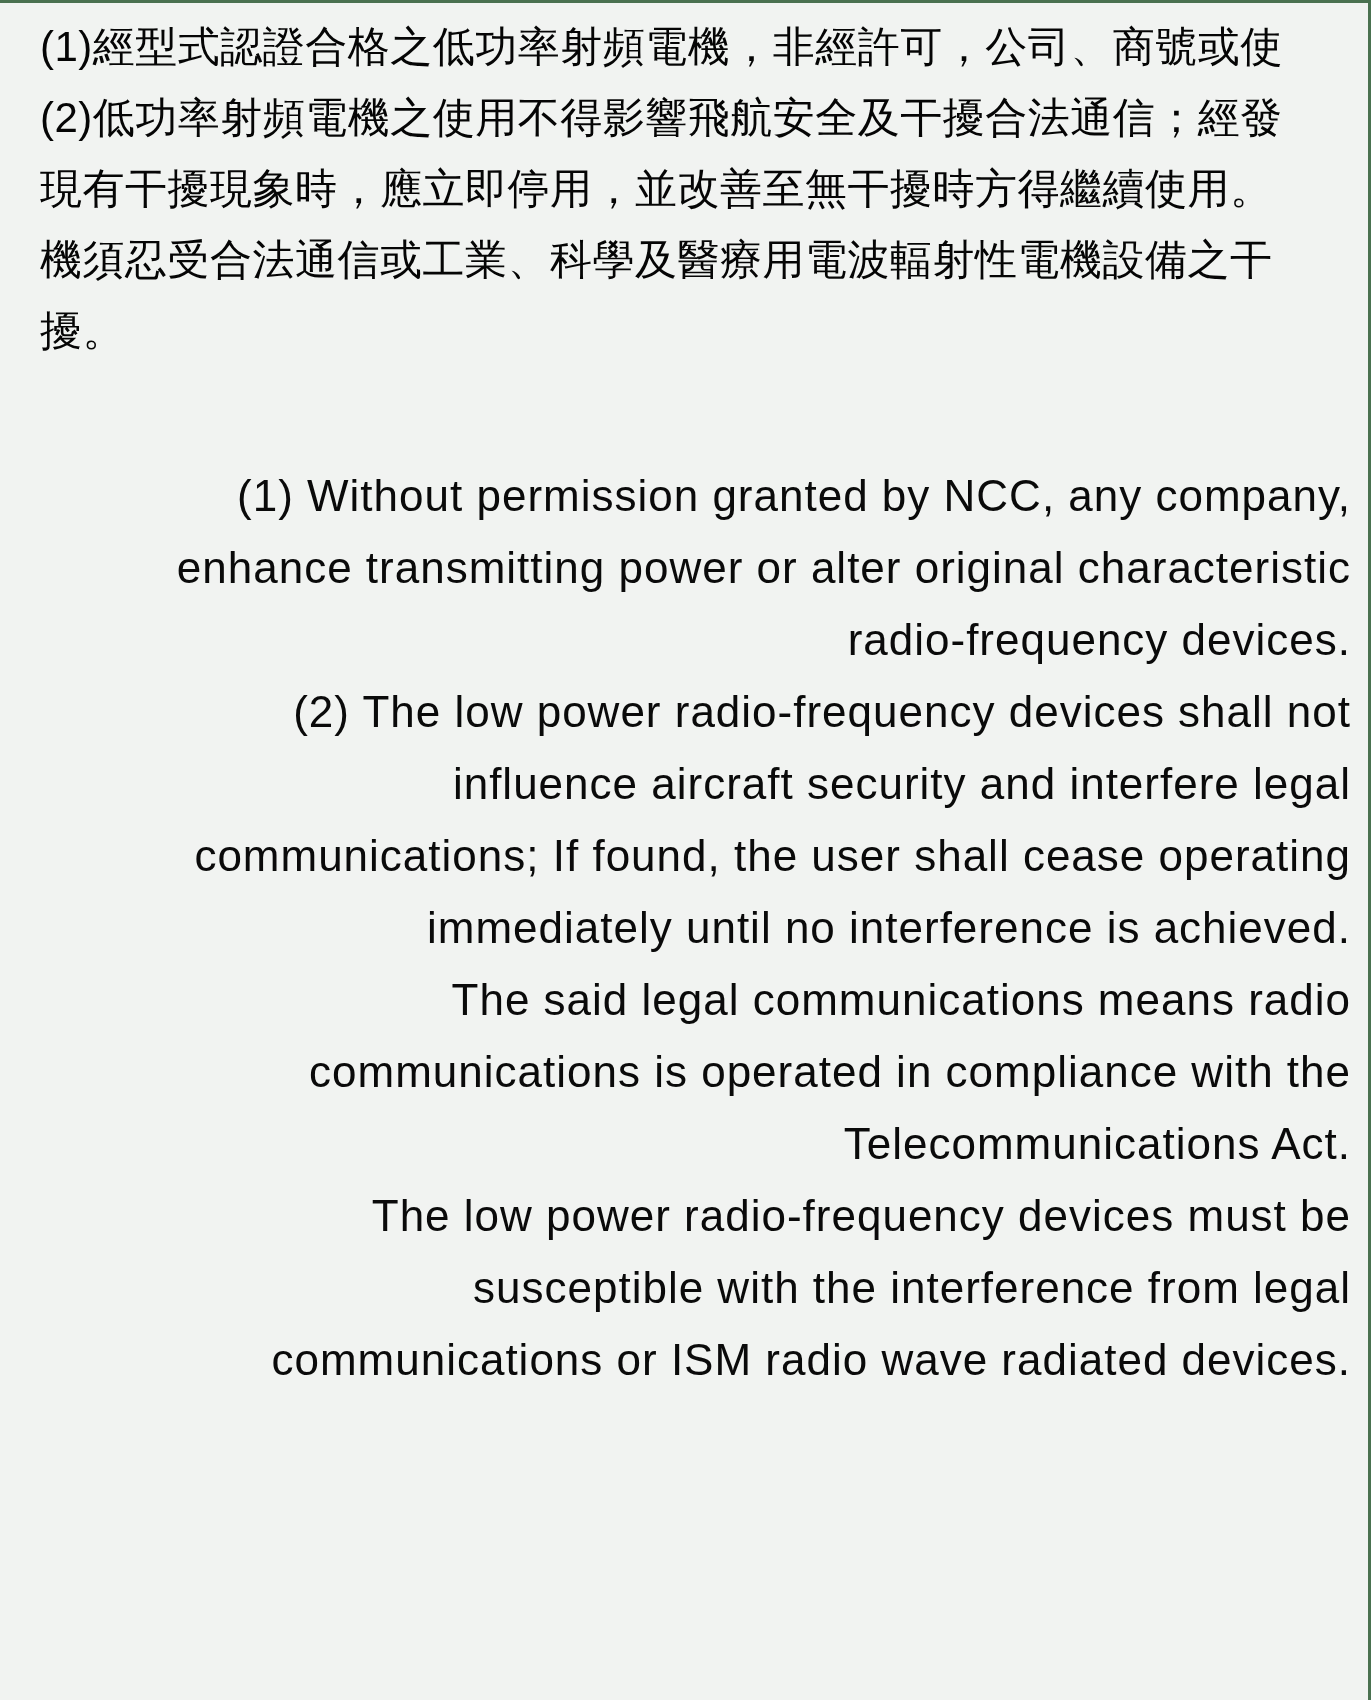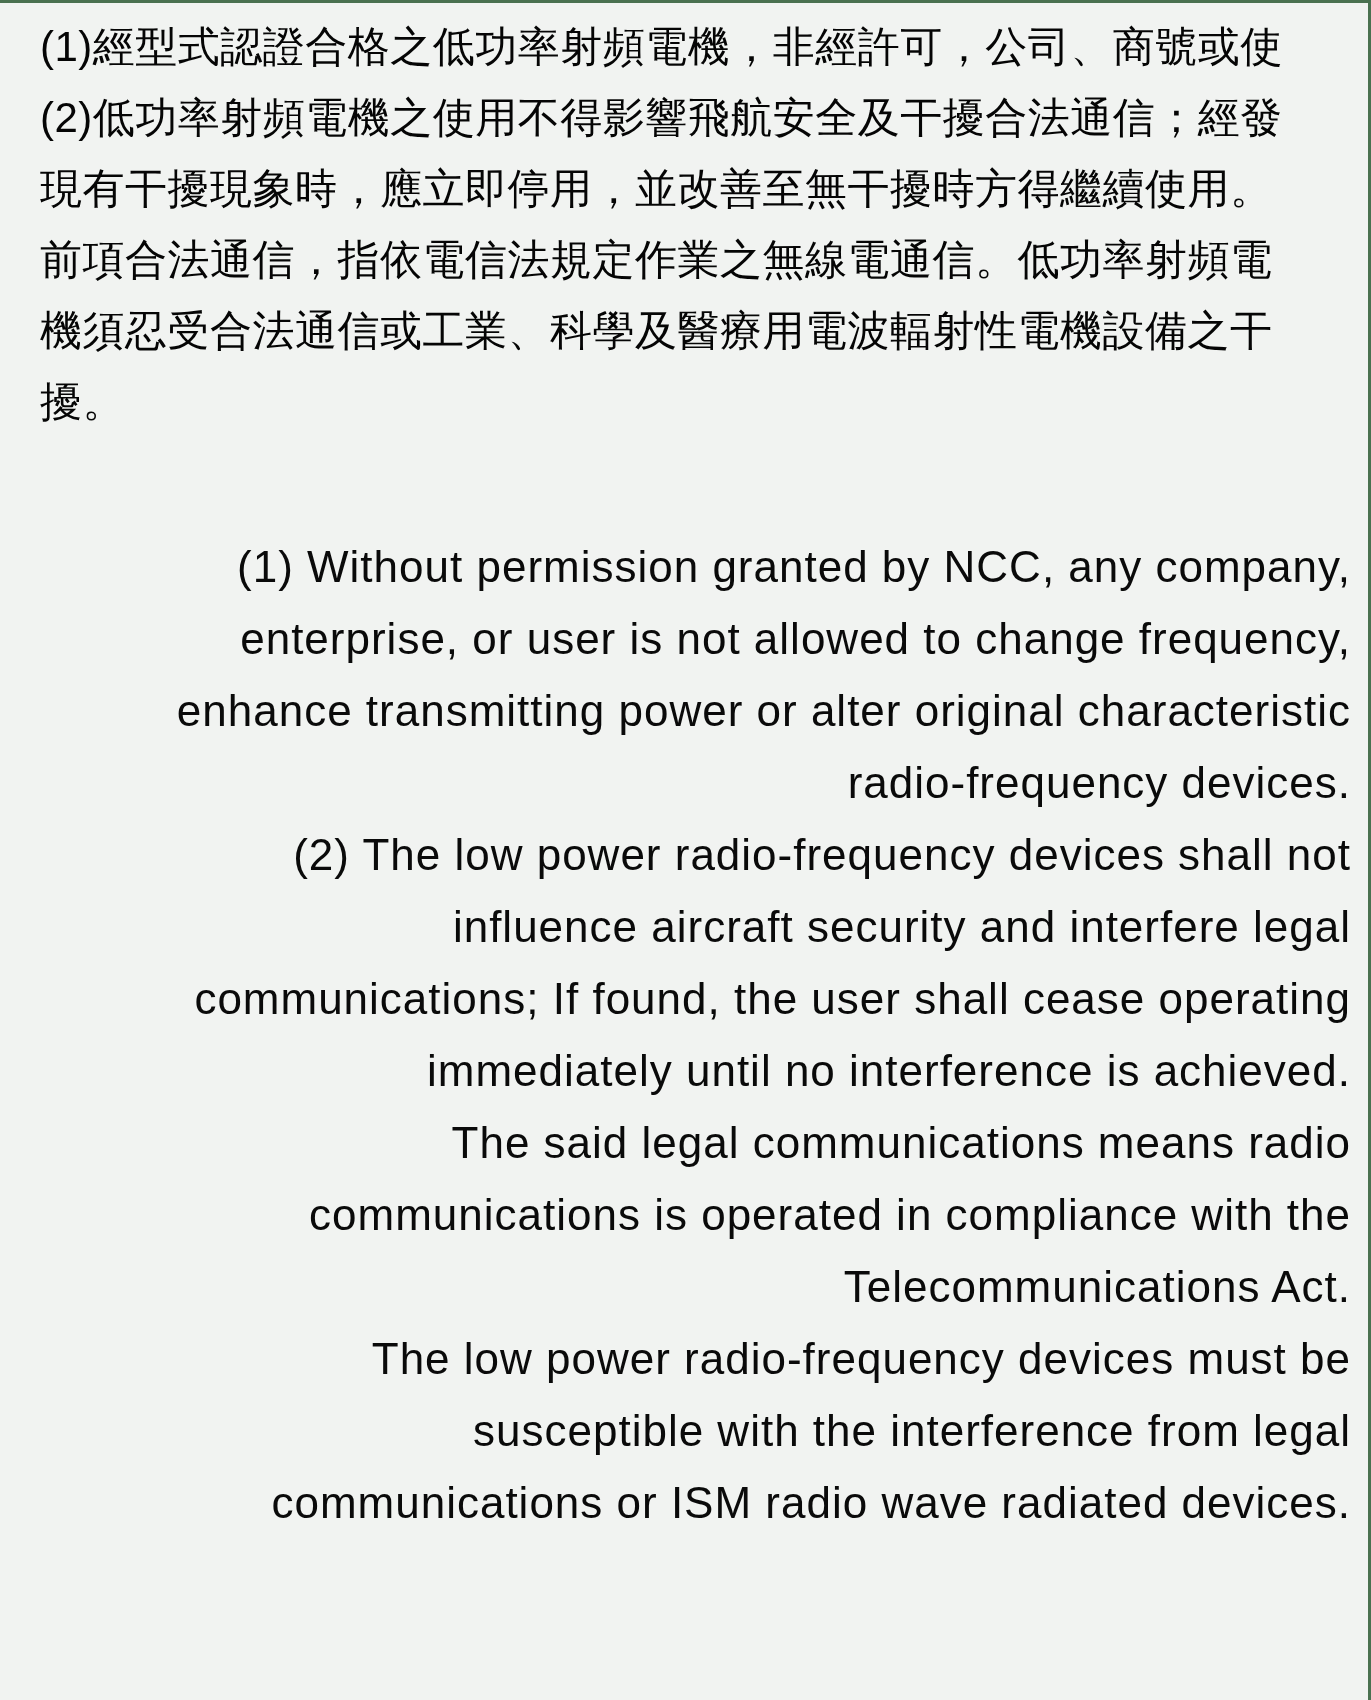--- a/index.html
+++ b/index.html
@@ -63,28 +63,26 @@
 <div class="page" style="background: rgb(241, 243, 241);">
   <div class="edge-top" style="background: rgb(74, 113, 80);"></div>
   <div class="edge-right" style="background: rgb(74, 113, 80);"></div>
 
   <div class="content">
 
     <div class="cn-block">
       <div class="text-line">(1)經型式認證合格之低功率射頻電機，非經許可，公司、商號或使</div>
       <div class="text-line">(2)低功率射頻電機之使用不得影響飛航安全及干擾合法通信；經發</div>
       <div class="text-line">現有干擾現象時，應立即停用，並改善至無干擾時方得繼續使用。</div>
-      <div class="text-line">前項合法通信，指依電信法規定作業之無線電通信。低功率射頻電</div>
       <div class="text-line">機須忍受合法通信或工業、科學及醫療用電波輻射性電機設備之干</div>
       <div class="text-line">擾。</div>
     </div>
 
     <div class="en-block">
       <div class="text-line">(1) Without permission granted by NCC, any company,</div>
-      <div class="text-line">enterprise, or user is not allowed to change frequency,</div>
       <div class="text-line">enhance transmitting power or alter original characteristic</div>
       <div class="text-line">radio-frequency devices.</div>
       <div class="text-line">(2) The low power radio-frequency devices shall not</div>
       <div class="text-line">influence aircraft security and interfere legal</div>
       <div class="text-line">communications; If found, the user shall cease operating</div>
       <div class="text-line">immediately until no interference is achieved.</div>
       <div class="text-line">The said legal communications means radio</div>
       <div class="text-line">communications is operated in compliance with the</div>
       <div class="text-line">Telecommunications Act.</div>
       <div class="text-line">The low power radio-frequency devices must be</div>

